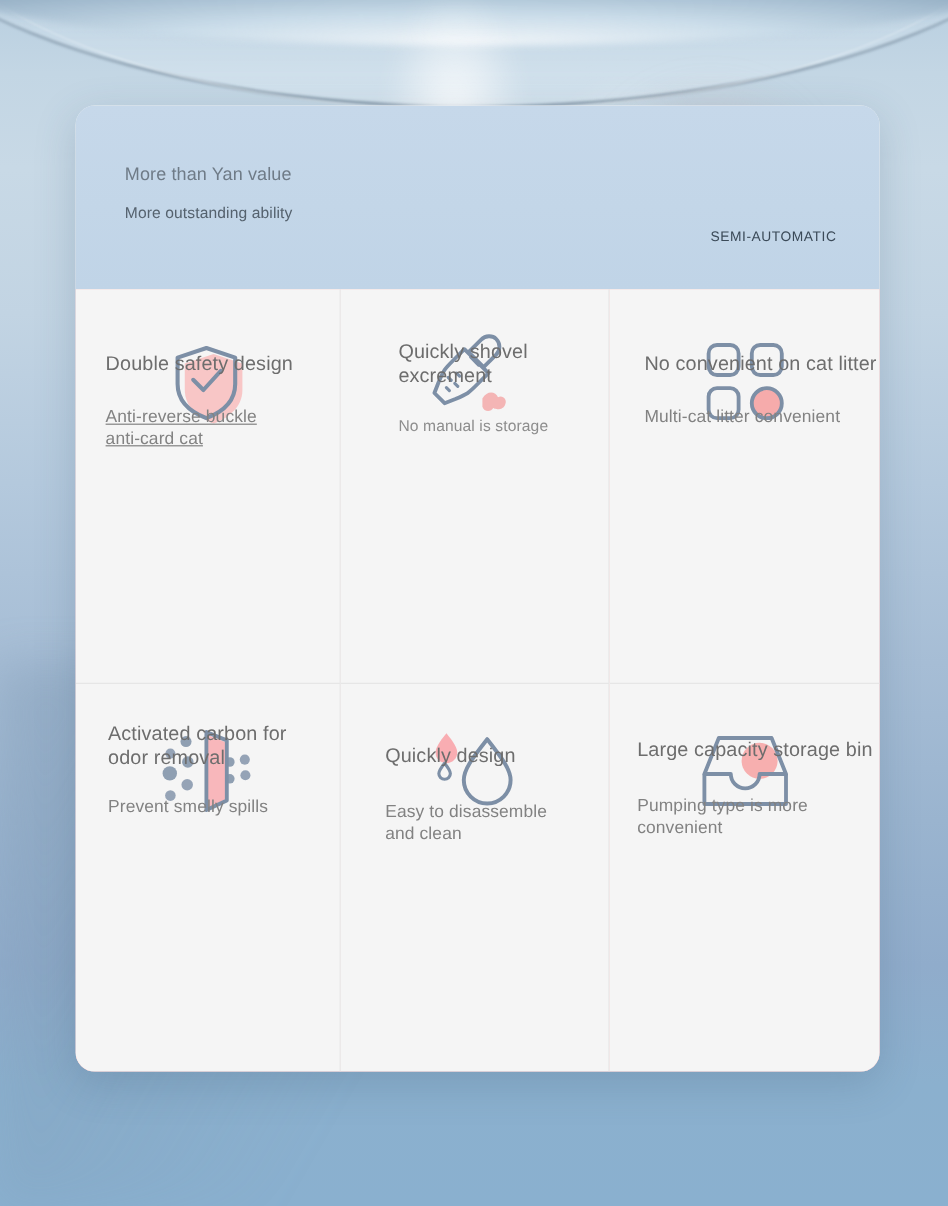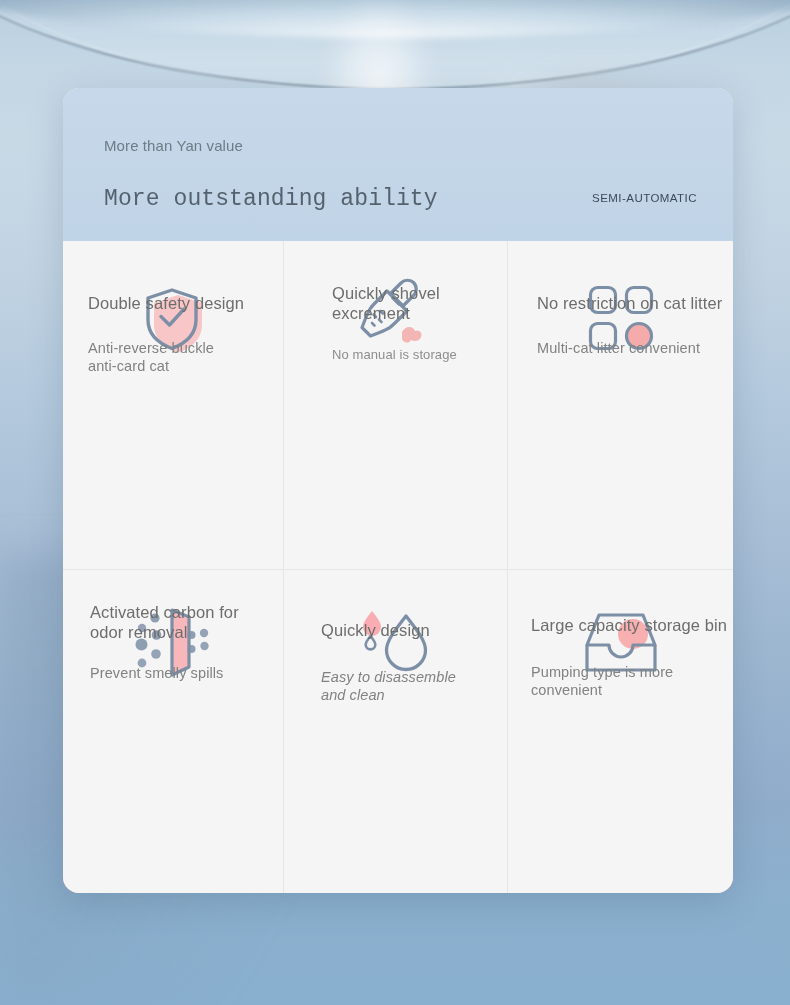--- a/index.html
+++ b/index.html
@@ -103,22 +103,22 @@
   #card-header{
     height:153px;
     background:linear-gradient(180deg,#c6d8ea 0%,#c3d6e8 55%,#c0d4e7 100%);
     position:relative;
   }
   .hdr-line1{
     position:absolute; left:41px; top:49px;
     font-size:15px; color:#6f7b87; letter-spacing:.1px;
   }
   .hdr-line2{
-    position:absolute; left:41px; top:98px;
-    font-size:23px; color:#55626e; letter-spacing:.1px;font-family:Liberation Mono, monospace;
+    position:absolute; left:41px; top:82px;
+    font-size:13px; color:#55626e; letter-spacing:.1px;
   }
   .hdr-badge{
     position:absolute; right:36px; top:104px;
     font-size:11.5px; color:#3b4a58; letter-spacing:.45px;
   }
 
   
   #grid{
     display:grid;
     grid-template-columns:221px 224px 225px;
@@ -201,21 +201,21 @@
     <div class="cell bd-rb p1">
       <div class="icon-wrap" style="top:42px;">
         <svg width="70" height="76" viewBox="0 0 70 76" aria-hidden="true">
           <path d="M39 12 L63 20 V42 c0 14 -11 23 -24 28 c-13 -5 -24 -14 -24 -28 V20 Z" fill="#f9b4b4" opacity=".72"></path>
           <path d="M33 7 L57 15 V37 c0 14.5 -11 23.5 -24 28.5 C20 60.5 9 51.5 9 37 V15 Z" fill="none" stroke="#7d8fa6" stroke-width="3.4" stroke-linejoin="round" stroke-linecap="round"></path>
           <path d="M22 33.5 L30.5 42 L45 26" fill="none" stroke="#7d8fa6" stroke-width="3.4" stroke-linecap="round" stroke-linejoin="round"></path>
         </svg>
       </div>
       <div class="cell-text">
         <div class="c-title">Double safety design</div>
-        <div class="c-sub wrap2" style="white-space:pre-line;">Anti-reverse buckle
+        <div class="c-sub wrap2" style="white-space:pre-line;text-decoration:underline;">Anti-reverse buckle
 anti-card cat</div>
       </div>
     </div>
 
     <div class="cell bd-rb p2">
       <div class="icon-wrap" style="top:36px;">
         <svg width="80" height="74" viewBox="0 0 80 74" aria-hidden="true">
           <path d="M46 55 c4 -7 11 -6 13 -1 c4 -2 8 2 6 6 c-1 4 -7 5 -10 3 c-2 4 -8 3 -9 -1 Z" fill="#f4a3a3" opacity=".78"></path>
           <g stroke="#7d8fa6" stroke-width="3.2" fill="none" stroke-linecap="round" stroke-linejoin="round">
             <path d="M57.5 5.5 c3.6 3.6 3.6 9.4 0 13 L47 29 L34.5 16.5 L45 6 c3.6 -3.6 9.4 -3.6 12.5 -.5 Z"></path>
@@ -241,21 +241,21 @@
       <div class="icon-wrap" style="top:44px;">
         <svg width="66" height="66" viewBox="0 0 66 66" aria-hidden="true">
           <rect x="2.5" y="2.5" width="25" height="25" rx="7" fill="none" stroke="#7d8fa6" stroke-width="3.2"></rect>
           <rect x="38.5" y="2.5" width="25" height="25" rx="7" fill="none" stroke="#7d8fa6" stroke-width="3.2"></rect>
           <rect x="2.5" y="38.5" width="25" height="25" rx="7" fill="none" stroke="#7d8fa6" stroke-width="3.2"></rect>
           <circle cx="51" cy="51" r="12.5" fill="#f79b9b" opacity=".82"></circle>
           <circle cx="51" cy="51" r="12.5" fill="none" stroke="#7d8fa6" stroke-width="3.2"></circle>
         </svg>
       </div>
       <div class="cell-text">
-        <div class="c-title">No restriction on cat litter</div>
+        <div class="c-title">No convenient on cat litter</div>
         <div class="c-sub">Multi-cat litter convenient</div>
       </div>
     </div>
 
     <div class="cell bd-r p4">
       <div class="icon-wrap" style="top:36px;">
         <svg width="84" height="78" viewBox="0 0 84 78" aria-hidden="true">
           <path d="M40.5 6 L56 12.5 V60 L40.5 68 Z" fill="#f9a7ac" opacity=".8"></path>
           <path d="M40 4 L57 11 V61 L40 69 Z" fill="none" stroke="#7d8fa6" stroke-width="3.2" stroke-linejoin="round"></path>
           <g fill="#7d8fa6">
@@ -282,21 +282,21 @@
     <div class="cell bd-r p5">
       <div class="icon-wrap" style="top:38px;">
         <svg width="78" height="72" viewBox="0 0 78 72" aria-hidden="true">
           <path d="M15 3 c6 7.5 9 12 9 16 a9 9 0 0 1 -18 0 c0 -4 3 -8.5 9 -16 Z" fill="#f9a0a6" opacity=".85"></path>
           <path d="M13.5 28 c3.2 4 4.8 6.4 4.8 8.6 a4.8 4.8 0 0 1 -9.6 0 c0 -2.2 1.6 -4.6 4.8 -8.6 Z" fill="none" stroke="#7d8fa6" stroke-width="2.6" stroke-linejoin="round"></path>
           <path d="M49 8 c13 16.5 19.5 25.5 19.5 34 a19.5 19.5 0 0 1 -39 0 c0 -8.5 6.5 -17.5 19.5 -34 Z" fill="none" stroke="#7d8fa6" stroke-width="3.3" stroke-linejoin="round"></path>
         </svg>
       </div>
       <div class="cell-text">
         <div class="c-title">Quickly design</div>
-        <div class="c-sub wrap2" style="white-space:pre-line;font-style:italic;">Easy to disassemble
+        <div class="c-sub wrap2" style="white-space:pre-line;">Easy to disassemble
 and clean</div>
       </div>
     </div>
 
     <div class="cell p6">
       <div class="icon-wrap" style="top:40px;">
         <svg width="76" height="66" viewBox="0 0 76 66" aria-hidden="true">
           <circle cx="50" cy="24" r="15" fill="#f79b9b" opacity=".78"></circle>
           <path d="M16 5 H60 L72 35 H50 a12 12 0 0 1 -24 0 H4 Z" fill="none" stroke="#7d8fa6" stroke-width="3.2" stroke-linejoin="round"></path>
           <path d="M4 35 V60 H72 V35" fill="none" stroke="#7d8fa6" stroke-width="3.2" stroke-linejoin="round"></path>

